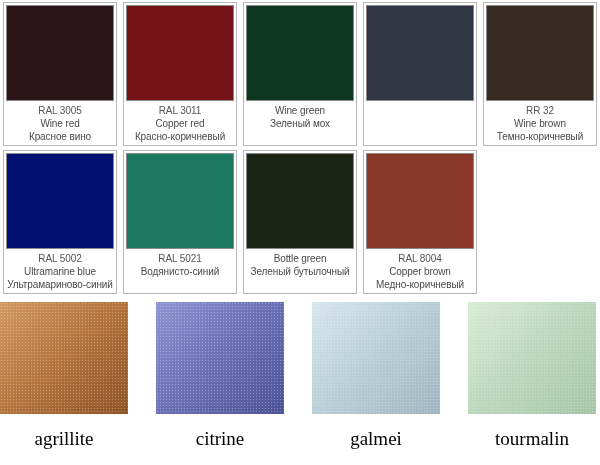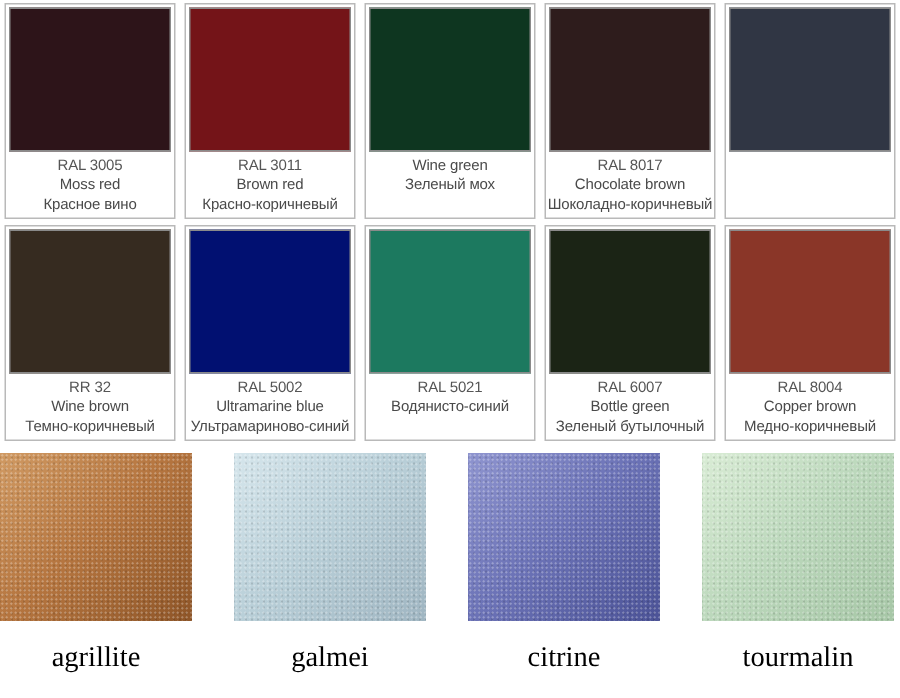--- a/index.html
+++ b/index.html
@@ -112,51 +112,41 @@
 </style>
 </head>
 <body>
 
 <div class="ral-grid" id="ral-grid">
     <div class="ral-cell">
       <div class="ral-card">
         <div class="swatch" style="background: rgb(45, 20, 25);"></div>
         <div class="caption">
           <span class="code">RAL 3005</span>
-          <span class="name-en">Moss red</span>
+          <span class="name-en">Wine red</span>
           <span class="name-ru">Красное вино</span>
         </div>
       </div>
     </div>
     <div class="ral-cell">
       <div class="ral-card">
         <div class="swatch" style="background: rgb(116, 20, 24);"></div>
         <div class="caption">
           <span class="code">RAL 3011</span>
-          <span class="name-en">Brown red</span>
+          <span class="name-en">Copper red</span>
           <span class="name-ru">Красно-коричневый</span>
         </div>
       </div>
     </div>
     <div class="ral-cell">
       <div class="ral-card">
         <div class="swatch" style="background: rgb(14, 54, 32);"></div>
         <div class="caption">
           <span class="name-en">Wine green</span>
           <span class="name-ru">Зеленый мох</span>
-        </div>
-      </div>
-    </div>
-    <div class="ral-cell">
-      <div class="ral-card">
-        <div class="swatch" style="background: rgb(46, 28, 28);"></div>
-        <div class="caption">
-          <span class="code">RAL 8017</span>
-          <span class="name-en">Chocolate brown</span>
-          <span class="name-ru">Шоколадно-коричневый</span>
         </div>
       </div>
     </div>
     <div class="ral-cell">
       <div class="ral-card">
         <div class="swatch" style="background: rgb(48, 54, 68);"></div>
       </div>
     </div>
     <div class="ral-cell">
       <div class="ral-card">
@@ -184,21 +174,20 @@
         <div class="caption">
           <span class="code">RAL 5021</span>
           <span class="name-ru">Водянисто-синий</span>
         </div>
       </div>
     </div>
     <div class="ral-cell">
       <div class="ral-card">
         <div class="swatch" style="background: rgb(27, 36, 21);"></div>
         <div class="caption">
-          <span class="code">RAL 6007</span>
           <span class="name-en">Bottle green</span>
           <span class="name-ru">Зеленый бутылочный</span>
         </div>
       </div>
     </div>
     <div class="ral-cell">
       <div class="ral-card">
         <div class="swatch" style="background: rgb(138, 54, 40);"></div>
         <div class="caption">
           <span class="code">RAL 8004</span>
@@ -208,24 +197,24 @@
       </div>
     </div>
   </div>
 
 <div class="metal-row" id="metal-row">
     <div class="metal-cell">
       <div class="metal-swatch" style="background: linear-gradient(135deg, rgb(208, 154, 99) 0%, rgb(181, 117, 63) 48%, rgb(142, 85, 39) 100%);"></div>
       <div class="metal-label">agrillite</div>
     </div>
     <div class="metal-cell">
+      <div class="metal-swatch" style="background: linear-gradient(135deg, rgb(143, 149, 207) 0%, rgb(107, 114, 182) 48%, rgb(75, 82, 150) 100%);"></div>
+      <div class="metal-label">citrine</div>
+    </div>
+    <div class="metal-cell">
       <div class="metal-swatch" style="background: linear-gradient(135deg, rgb(214, 230, 236) 0%, rgb(185, 207, 216) 48%, rgb(159, 181, 193) 100%);"></div>
       <div class="metal-label">galmei</div>
     </div>
     <div class="metal-cell">
-      <div class="metal-swatch" style="background: linear-gradient(135deg, rgb(143, 149, 207) 0%, rgb(107, 114, 182) 48%, rgb(75, 82, 150) 100%);"></div>
-      <div class="metal-label">citrine</div>
-    </div>
-    <div class="metal-cell">
       <div class="metal-swatch" style="background: linear-gradient(135deg, rgb(217, 236, 213) 0%, rgb(188, 216, 188) 48%, rgb(166, 198, 166) 100%);"></div>
       <div class="metal-label">tourmalin</div>
     </div>
   </div>
 
 </body></html>

